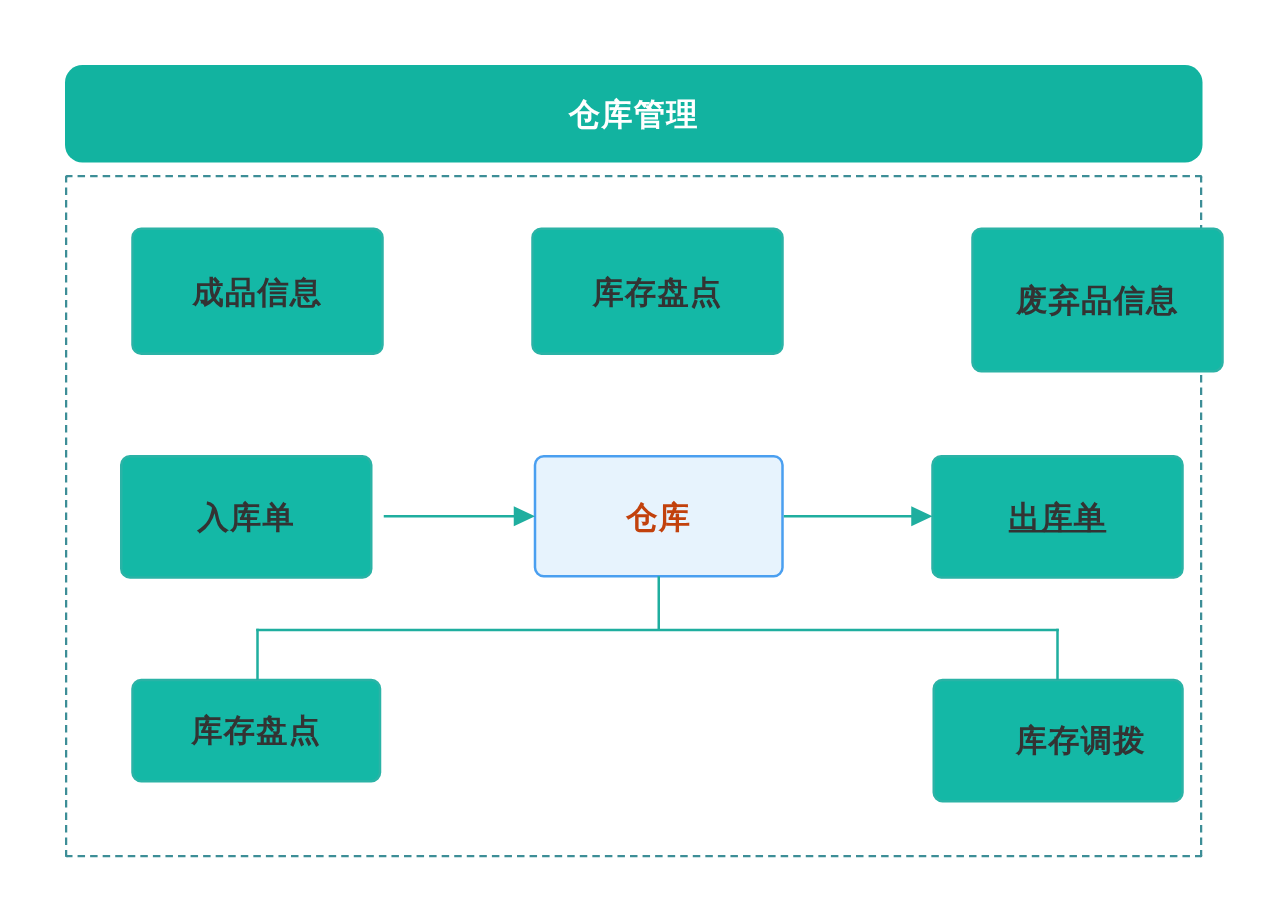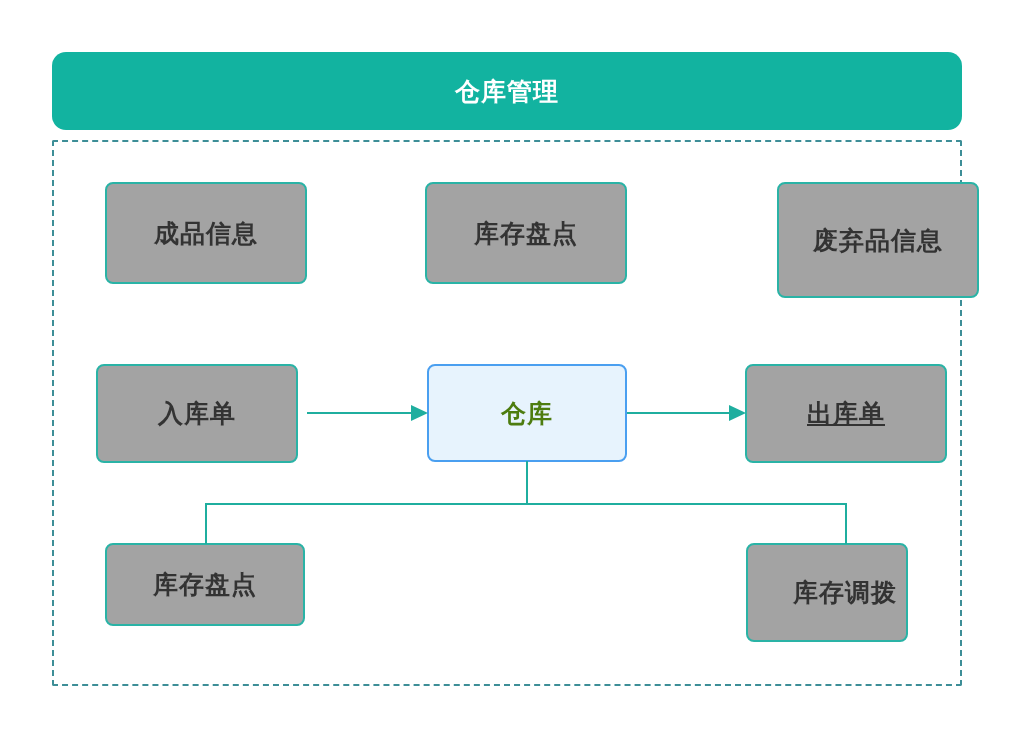--- a/index.html
+++ b/index.html
@@ -37,45 +37,45 @@
     position: absolute;
     left: 52px;
     top: 140px;
     width: 906px;
     height: 542px;
     border: 2px dashed #3d8e97;
     border-radius: 2px;
   }
   .node {
     position: absolute;
-    background: #a3a3a3;
+    background: #14b8a6;
     border: 2px solid #2ab3a6;
     border-radius: 8px;
     display: flex;
     align-items: center;
     justify-content: center;
     box-sizing: border-box;
     color: #333333;
     font-size: 25px;
     font-weight: 700;
     letter-spacing: 1px;
   }
   .node-finished   { left: 105px; top: 182px; width: 202px; height: 102px; }
   .node-raw        { left: 425px; top: 182px; width: 202px; height: 102px; }
   .node-waste      { left: 777px; top: 182px; width: 202px; height: 116px; }
   .node-inbound    { left: 96px; top: 364px; width: 202px; height: 99px; }
   .node-warehouse  {
     left: 427px; top: 364px; width: 200px; height: 98px;
     background: #e7f3fd;
     border-color: #4a9ff0;
-    color: #4d7c0f;
+    color: #c2410c;
   }
   .node-outbound   { left: 745px; top: 364px; width: 202px; height: 99px; text-decoration: underline; }
   .node-stocktake  { left: 105px; top: 543px; width: 200px; height: 83px; }
-  .node-transfer   { left: 746px; top: 543px; width: 162px; height: 99px; padding-left: 36px; }
+  .node-transfer   { left: 746px; top: 543px; width: 201px; height: 99px; padding-left: 36px; }
 
   .conn {
     position: absolute;
     background: #1fae9f;
   }
   .conn-h { height: 2px; }
   .conn-v { width: 2px; }
   .arrowhead {
     position: absolute;
     width: 0;

